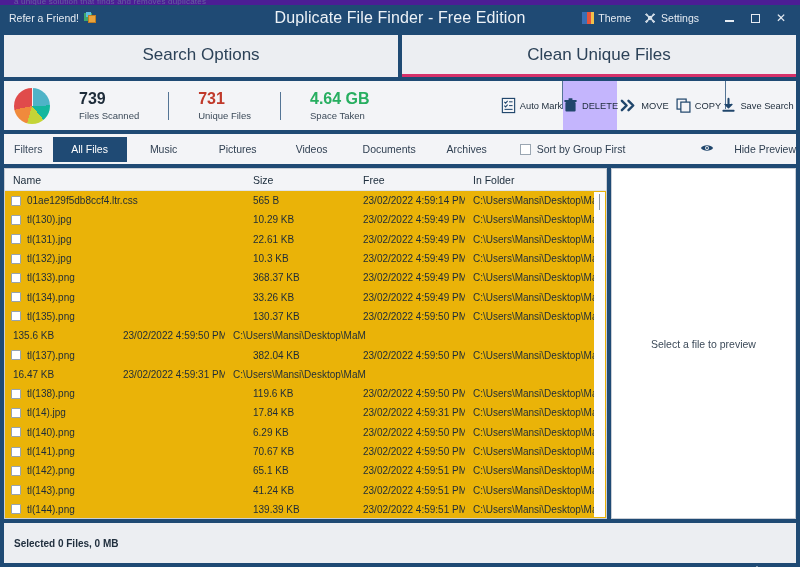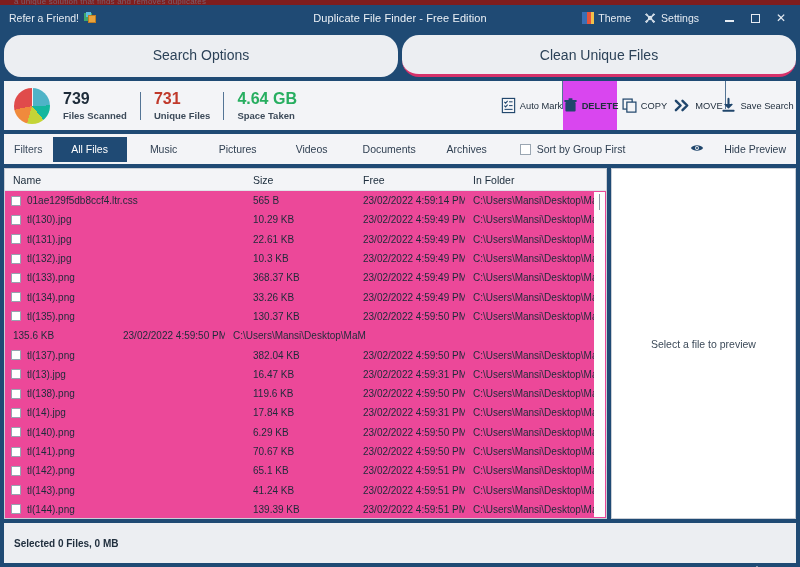--- a/index.html
+++ b/index.html
@@ -13,21 +13,21 @@
     position: relative;
     width: 800px; height: 567px;
     background: #1f4a74;
     display: flex;
     flex-direction: column;
   }
 
   
   .top-sliver {
     height: 5px;
-    background: #7f1d1d;
+    background: #4c1d95;
     position: relative;
     overflow: hidden;
     flex: none;
   }
   .top-sliver .ghost {
     position: absolute;
     top: -3px; left: 14px;
     font-size: 8px;
     color: #7d93ab;
     white-space: nowrap;
@@ -55,21 +55,21 @@
     width: 13px; height: 12px; position: relative; display: inline-block;
   }
   .ico-refer .sq1 { position:absolute; left:0; top:1px; width:8px; height:8px; background:#3fa66b; }
   .ico-refer .sq2 { position:absolute; left:4px; top:3px; width:8px; height:8px; background:#e9a33c; border:1px solid #c07d22;}
   .ico-refer .sq3 { position:absolute; left:2px; top:0px; width:5px; height:5px; background:#5fbde0; }
 
   .app-title {
     position: absolute;
     left: 0; right: 0;
     text-align: center;
-    font-size: 11px;
+    font-size: 16px;
     color: #edf2f7;
     pointer-events: none;
     letter-spacing: .1px;
   }
   .tb-right {
     margin-left: auto;
     display: flex; align-items: center; gap: 13px;
     position: relative; z-index: 2;
   }
   .tb-item { display: flex; align-items: center; gap: 4px; cursor: pointer; font-size: 10.5px; color:#e6ecf3;}
@@ -91,24 +91,23 @@
   .maintabs {
     display: flex; gap: 4px;
     padding: 4px 4px 0 4px;
     flex: none;
   }
   .mtab {
     flex: 1;
     height: 42px;
     background: #eceef2;
     display: flex; align-items: center; justify-content: center;
-    font-size: 14px; color: #2c4258;
+    font-size: 17px; color: #2c4258;
     cursor: pointer;
     border-bottom: 3px solid transparent;
-    border-radius: 17px;
   }
   .mtab.active { border-bottom: 3px solid #d6316a; }
 
   
   .statsbar {
     margin: 4px 4px 0 4px;
     height: 49px;
     background: #f3f4f7;
     display: flex; align-items: center;
     padding: 0 8px 0 10px;
@@ -123,39 +122,39 @@
       #15b79e 88deg 140deg,
       #c4d437 140deg 196deg,
       #f08a3c 196deg 258deg,
       #e04b4b 258deg 360deg
     );
   }
   .pie::after{
     content:"";position:absolute;left:49%;top:0;width:1.4px;height:50%;background:#f3f4f7;
   }
   .stat {
-    padding: 0 13px;
+    padding: 0 29px;
     display: flex; flex-direction: column; justify-content: center;
   }
   .stat:first-of-type { padding-left: 14px; }
   .stat .big { font-size: 16px; font-weight: bold; line-height: 1.15; }
-  .stat .lbl { font-size: 9.5px; color: #3c4a59; margin-top: 1px; font-weight: bold;}
+  .stat .lbl { font-size: 9.5px; color: #3c4a59; margin-top: 1px;}
   .vsep { width: 1px; height: 28px; background: #1f4a74; opacity: .75; flex:none;}
   .spacer { flex: 1; }
 
   .actions { display: flex; align-items: stretch; height: 49px; }
   .act {
     width: 54px;
     display: flex; flex-direction: row; align-items: center; justify-content: center;
     gap: 3px;
     cursor: pointer;
     color: #20466c;
   }
   .act.wide { width: 62px; }
-  .act.hot { background: #d946ef; font-weight: bold; }
+  .act.hot { background: #c4b5fd; }
   .act .alabel { font-size: 9.3px; color: #22303f; white-space: nowrap;}
   .act svg { display: block; }
 
   
   .filters {
     margin: 4px 4px 0 4px;
     height: 30px;
     background: #f3f4f7;
     display: flex; align-items: center;
     font-size: 10.5px; color: #2f3f51;
@@ -164,33 +163,33 @@
   .f-label { padding: 0 10px; color:#3a4a5c; }
   .ftab {
     height: 25px; min-width: 74px;
     display:flex; align-items:center; justify-content:center;
     cursor: pointer; padding: 0 14px;
     color: #2f3f51;
   }
   .ftab.active { background: #1f4a74; color: #fff; }
   .chkwrap { display:flex; align-items:center; gap:6px; margin-left: 16px; cursor:pointer;}
   .chkbox { width: 11px; height: 11px; border: 1px solid #9aa6b2; background:#fff; }
-  .hidepv { margin-left:auto; display:flex; align-items:center; gap:20px; padding-right:10px; cursor:pointer;}
+  .hidepv { margin-left:auto; display:flex; align-items:center; gap:20px; padding-right:0; cursor:pointer;}
 
   
   .bodyrow {
     flex: 1;
     display: flex;
     margin: 4px 4px 0 4px;
     gap: 4px;
     min-height: 0;
   }
   .listpane {
     flex: 0 0 592px;
-    background: #ec4899;
+    background: #eab308;
     display: flex; flex-direction: column;
     min-height: 0;
     border: 1px solid #c9ced6;
     position: relative;
   }
   .thead {
     display: flex;
     height: 22px;
     background: #f3f4f7;
     border-bottom: 1px solid #dfe3e9;
@@ -357,36 +356,36 @@
             <rect x="3.6" y="5.2" width="10.8" height="10.2" rx="1.1" fill="#20466c"></rect>
             <rect x="2.4" y="3.2" width="13.2" height="2" rx="0.8" fill="#20466c"></rect>
             <rect x="6.8" y="1.4" width="4.4" height="1.8" rx="0.7" fill="#20466c"></rect>
           </svg>
         </span>
         <span class="alabel">DELETE</span>
       </div>
 
       <div class="act">
         <span>
+          <svg width="19" height="17" viewBox="0 0 20 18">
+            <path d="M3 4 L8 9 L3 14" fill="none" stroke="#20466c" stroke-width="2.6" stroke-linecap="round" stroke-linejoin="round"></path>
+            <path d="M10 4 L15 9 L10 14" fill="none" stroke="#20466c" stroke-width="2.6" stroke-linecap="round" stroke-linejoin="round"></path>
+          </svg>
+        </span>
+        <span class="alabel">MOVE</span>
+      </div>
+
+      <div class="act">
+        <span>
           <svg width="17" height="17" viewBox="0 0 18 18">
             <rect x="2.2" y="2.2" width="9.6" height="10.6" fill="none" stroke="#20466c" stroke-width="1.3"></rect>
             <rect x="6.2" y="5.4" width="9.6" height="10.6" fill="#f3f4f7" stroke="#20466c" stroke-width="1.3"></rect>
           </svg>
         </span>
         <span class="alabel">COPY</span>
-      </div>
-
-      <div class="act">
-        <span>
-          <svg width="19" height="17" viewBox="0 0 20 18">
-            <path d="M3 4 L8 9 L3 14" fill="none" stroke="#20466c" stroke-width="2.6" stroke-linecap="round" stroke-linejoin="round"></path>
-            <path d="M10 4 L15 9 L10 14" fill="none" stroke="#20466c" stroke-width="2.6" stroke-linecap="round" stroke-linejoin="round"></path>
-          </svg>
-        </span>
-        <span class="alabel">MOVE</span>
       </div>
 
       <div class="vsep"></div>
 
       <div class="act wide">
         <span>
           <svg width="17" height="17" viewBox="0 0 18 18">
             <path d="M9 2 L9 9.6" stroke="#20466c" stroke-width="2.2" stroke-linecap="round"></path>
             <path d="M5 7.4 L9 11.4 L13 7.4" fill="#20466c" stroke="#20466c" stroke-width="1.6" stroke-linejoin="round"></path>
             <rect x="2.6" y="13.4" width="12.8" height="2.2" rx="0.8" fill="#20466c"></rect>
@@ -516,24 +515,20 @@
           <div class="row">
             <div class="cell c-name">
               <span class="rowchk"></span>
               <span>tl(137).png</span>
             </div>
             <div class="cell c-size">382.04 KB</div>
             <div class="cell c-date">23/02/2022 4:59:50 PM</div>
             <div class="cell c-folder">C:\Users\Mansi\Desktop\MaM</div>
           </div>
           <div class="row">
-            <div class="cell c-name">
-              <span class="rowchk"></span>
-              <span>tl(13).jpg</span>
-            </div>
             <div class="cell c-size">16.47 KB</div>
             <div class="cell c-date">23/02/2022 4:59:31 PM</div>
             <div class="cell c-folder">C:\Users\Mansi\Desktop\MaM</div>
           </div>
           <div class="row">
             <div class="cell c-name">
               <span class="rowchk"></span>
               <span>tl(138).png</span>
             </div>
             <div class="cell c-size">119.6 KB</div>

